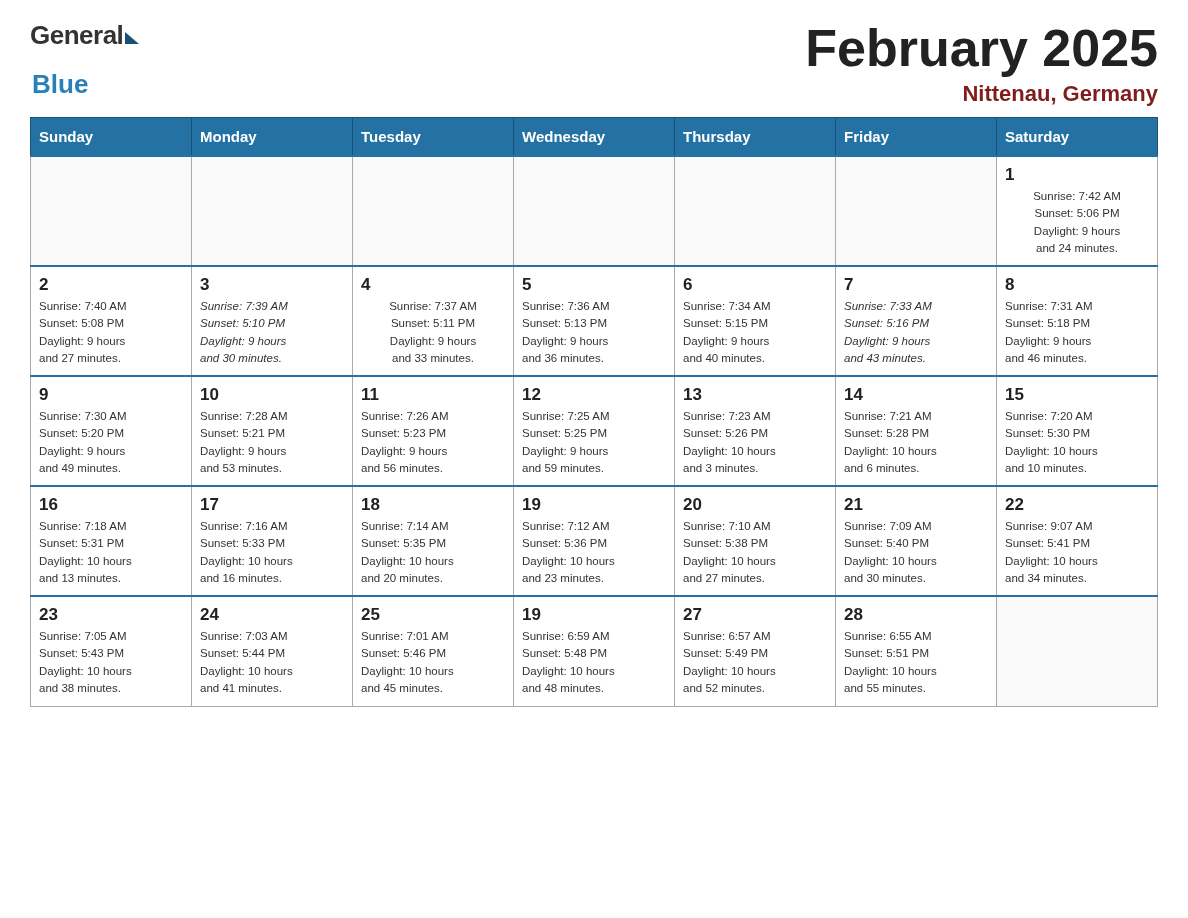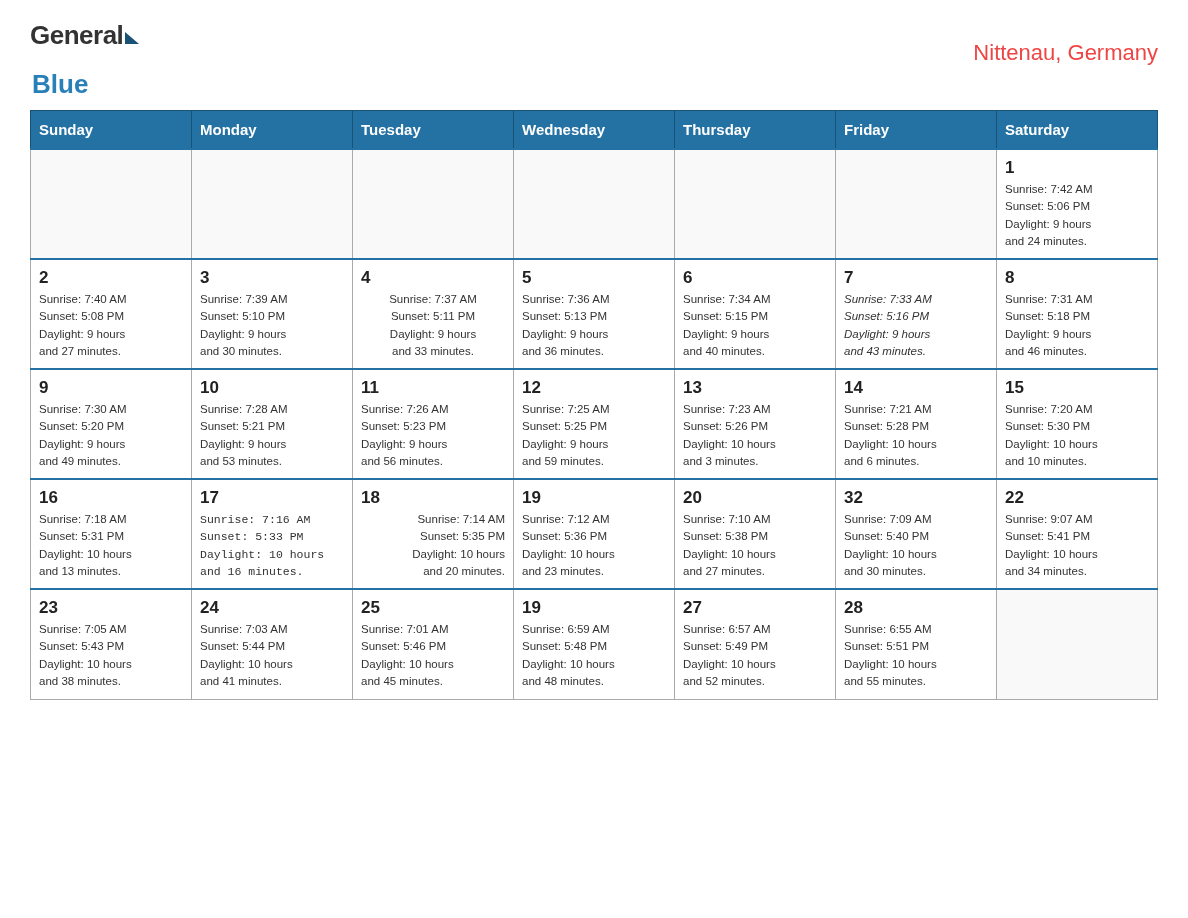--- a/index.html
+++ b/index.html
@@ -51,22 +51,23 @@
       text-align: right;
     }
     .month-title {
       font-size: 52px;
       font-weight: bold;
       color: #222;
       line-height: 1.1;
     }
     .location-title {
       font-size: 22px;
-      color: #ef4444;
-      margin-top: 20px;
+      color: #7f1d1d;
+      margin-top: 4px;
+      font-weight: bold;
     }
     .calendar-table {
       width: 100%;
       border-collapse: collapse;
       padding-left: 12px;
     }
     .calendar-table th {
       background-color: #2471a3;
       color: #fff;
       font-size: 15px;
@@ -107,20 +108,21 @@
   <div class="logo">
     <div class="logo-top">
       <span class="logo-general">General</span>
       <div class="logo-arrow"></div>
     </div>
     <div style="display:flex; align-items:center; margin-top:-6px;">
       <span class="logo-blue" style="font-size:26px; font-weight:bold; color:#2980b9; margin-left:2px;margin-top:24px;">Blue</span>
     </div>
   </div>
   <div class="title-block">
+    <div class="month-title">February 2025</div>
     <div class="location-title">Nittenau, Germany</div>
   </div>
 </div>
 
 <table class="calendar-table">
   <thead>
     <tr>
     <th>Sunday</th>
         <th>Monday</th>
         <th>Tuesday</th>
@@ -133,37 +135,37 @@
   <tbody id="calendar-body">
   <tr class="week-row">
         <td class="empty-cell"></td>
         <td class="empty-cell"></td>
         <td class="empty-cell"></td>
         <td class="empty-cell"></td>
         <td class="empty-cell"></td>
         <td class="empty-cell"></td>
         <td>
           <div class="day-number">1</div>
-          <div class="day-info" style="white-space: pre-line;">Sunrise: 7:42 AM
+          <div class="day-info" style="white-space: pre-line; text-align: center;">Sunrise: 7:42 AM
 Sunset: 5:06 PM
 Daylight: 9 hours
 and 24 minutes.</div>
         </td>
       </tr>
       <tr class="week-row">
         <td>
           <div class="day-number">2</div>
           <div class="day-info" style="white-space: pre-line;">Sunrise: 7:40 AM
 Sunset: 5:08 PM
 Daylight: 9 hours
 and 27 minutes.</div>
         </td>
         <td>
           <div class="day-number">3</div>
-          <div class="day-info" style="white-space: pre-line;">Sunrise: 7:39 AM
+          <div class="day-info" style="white-space: pre-line; font-style: italic;">Sunrise: 7:39 AM
 Sunset: 5:10 PM
 Daylight: 9 hours
 and 30 minutes.</div>
         </td>
         <td>
           <div class="day-number">4</div>
           <div class="day-info" style="white-space: pre-line; text-align: center;">Sunrise: 7:37 AM
 Sunset: 5:11 PM
 Daylight: 9 hours
 and 33 minutes.</div>
@@ -251,48 +253,48 @@
       <tr class="week-row">
         <td>
           <div class="day-number">16</div>
           <div class="day-info" style="white-space: pre-line;">Sunrise: 7:18 AM
 Sunset: 5:31 PM
 Daylight: 10 hours
 and 13 minutes.</div>
         </td>
         <td>
           <div class="day-number">17</div>
-          <div class="day-info" style="white-space: pre-line; font-family: Liberation Mono, monospace;">Sunrise: 7:16 AM
+          <div class="day-info" style="white-space: pre-line;">Sunrise: 7:16 AM
 Sunset: 5:33 PM
 Daylight: 10 hours
 and 16 minutes.</div>
         </td>
         <td>
           <div class="day-number">18</div>
-          <div class="day-info" style="white-space: pre-line; text-align: right;">Sunrise: 7:14 AM
+          <div class="day-info" style="white-space: pre-line;">Sunrise: 7:14 AM
 Sunset: 5:35 PM
 Daylight: 10 hours
 and 20 minutes.</div>
         </td>
         <td>
           <div class="day-number">19</div>
           <div class="day-info" style="white-space: pre-line;">Sunrise: 7:12 AM
 Sunset: 5:36 PM
 Daylight: 10 hours
 and 23 minutes.</div>
         </td>
         <td>
           <div class="day-number">20</div>
           <div class="day-info" style="white-space: pre-line;">Sunrise: 7:10 AM
 Sunset: 5:38 PM
 Daylight: 10 hours
 and 27 minutes.</div>
         </td>
         <td>
-          <div class="day-number">32</div>
+          <div class="day-number">21</div>
           <div class="day-info" style="white-space: pre-line;">Sunrise: 7:09 AM
 Sunset: 5:40 PM
 Daylight: 10 hours
 and 30 minutes.</div>
         </td>
         <td>
           <div class="day-number">22</div>
           <div class="day-info" style="white-space: pre-line;">Sunrise: 9:07 AM
 Sunset: 5:41 PM
 Daylight: 10 hours

